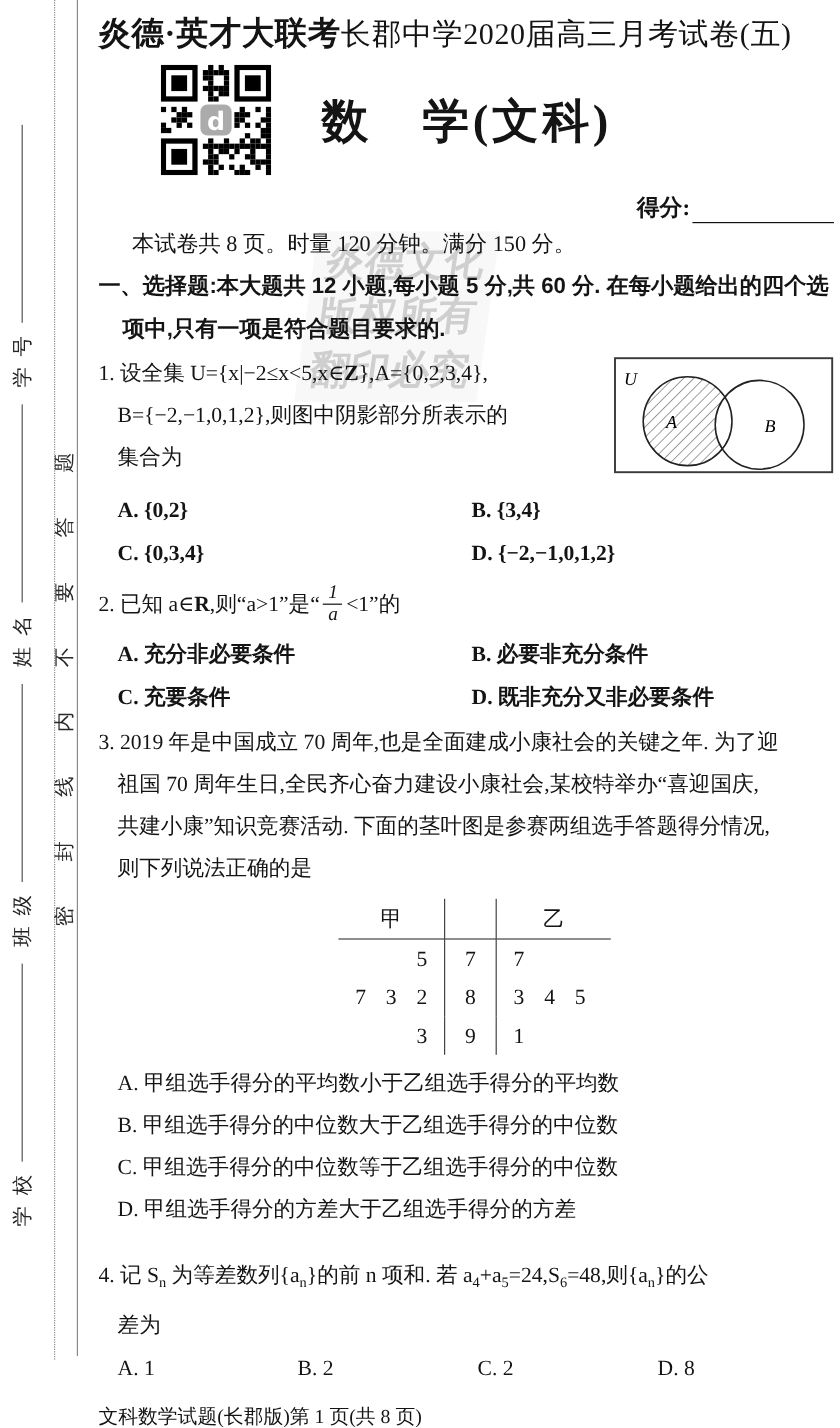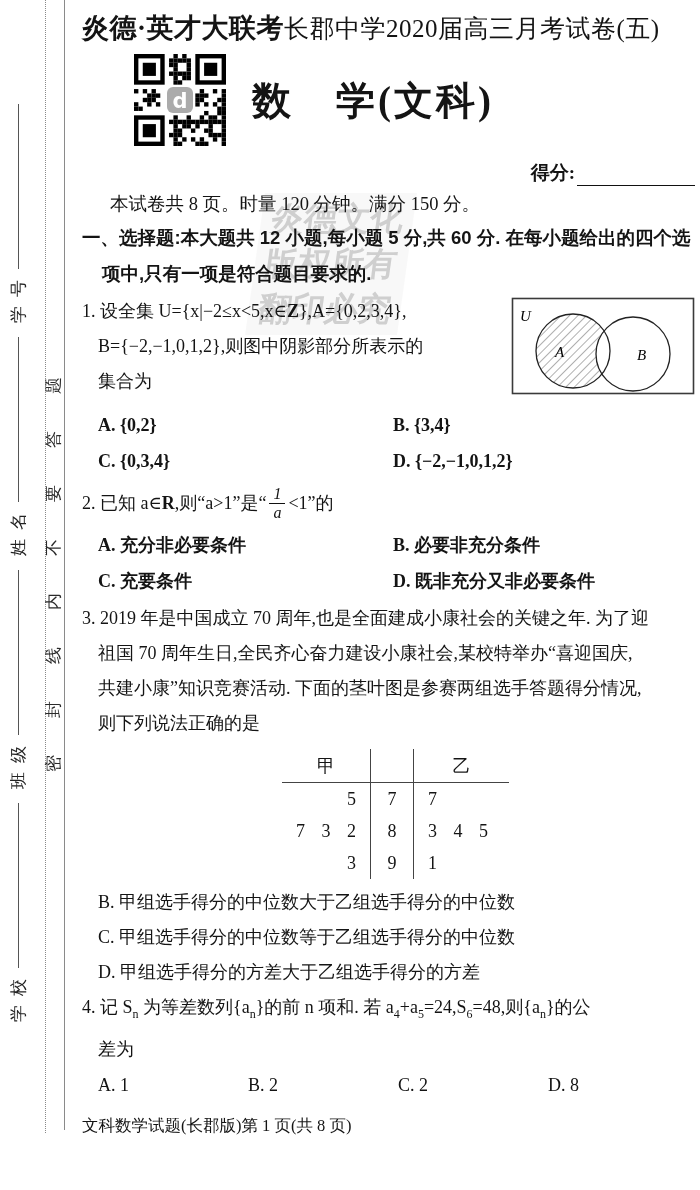--- a/index.html
+++ b/index.html
@@ -29,21 +29,21 @@
     font-weight:bold; font-size:33px; line-height:45px; color:#a9a9a9; opacity:0.55; }
 
   
   .content { position:absolute; left:82px; top:10px; width:613px; z-index:1; }
 
   .header-title { font-size:25px; white-space:nowrap; letter-spacing:0.5px; }
   .header-title .brand { font-weight:bold; font-size:27px; }
 
   .qr-row { display:flex; margin-top:8px; height:96px; }
   .qr-box { width:92px; height:92px; margin-left:52px; }
-  .subject-title { font-size:39px; font-weight:bold; margin-left:26px; margin-top:20px;
+  .subject-title { font-size:39px; font-weight:bold; margin-left:42px; margin-top:20px;
     letter-spacing:3px; white-space:nowrap; }
 
   .score-row { display:flex; justify-content:flex-end; align-items:flex-end;
     margin-top:12px; height:24px; font-size:19px; font-weight:bold; }
   .score-blank { display:inline-block; width:118px; border-bottom:1.6px solid #111;
     height:20px; margin-left:2px; }
 
   .exam-info { margin-top:2px; font-size:18.5px; line-height:32px; text-indent:28px; }
 
   .section-head { font-weight:bold; font-size:18.5px; line-height:36px;
@@ -323,26 +323,27 @@
       <div class="sl-cell sl-left">7 3 2</div>
       <div class="sl-cell sl-stem">8</div>
       <div class="sl-cell sl-right">3 4 5</div>
 
       <div class="sl-cell sl-left">3</div>
       <div class="sl-cell sl-stem">9</div>
       <div class="sl-cell sl-right">1</div>
     </div>
 
     <div class="opt-list">
+      <div>A. 甲组选手得分的平均数小于乙组选手得分的平均数</div>
       <div>B. 甲组选手得分的中位数大于乙组选手得分的中位数</div>
       <div>C. 甲组选手得分的中位数等于乙组选手得分的中位数</div>
       <div>D. 甲组选手得分的方差大于乙组选手得分的方差</div>
     </div>
 
-    <div class="question" style="margin-top:0;">
+    <div class="question" style="margin-top:20px;">
       <div class="q-line"><span>4. 记 S</span><sub>n</sub><span> 为等差数列{a</span><sub>n</sub><span>}的前 n 项和. 若 a</span><sub>4</sub><span>+a</span><sub>5</sub><span>=24,S</span><sub>6</sub><span>=48,则{a</span><sub>n</sub><span>}的公</span></div>
       <div class="q-line q-indent">差为</div>
     </div>
     <div class="opt-grid4">
       <div>A. 1</div>
       <div>B. 2</div>
       <div>C. 2</div>
       <div>D. 8</div>
     </div>
 

